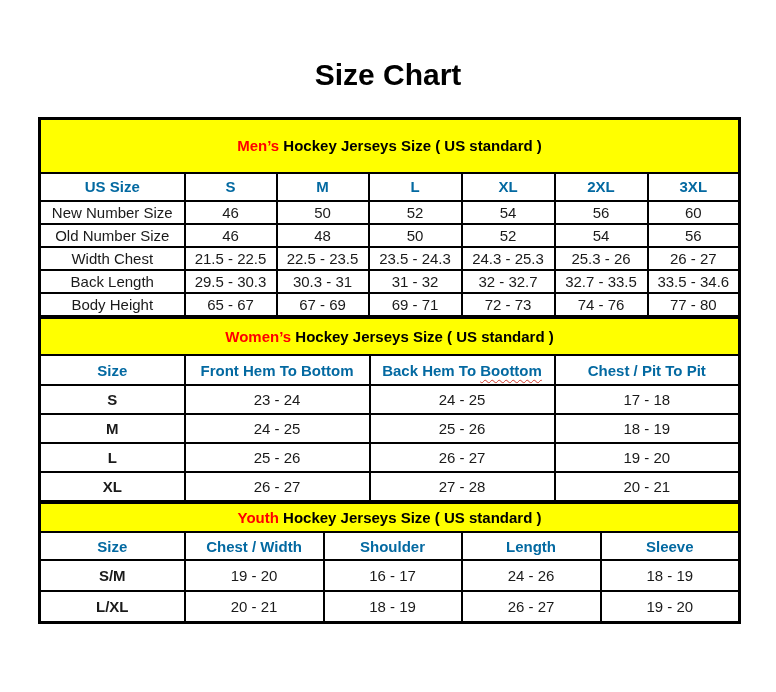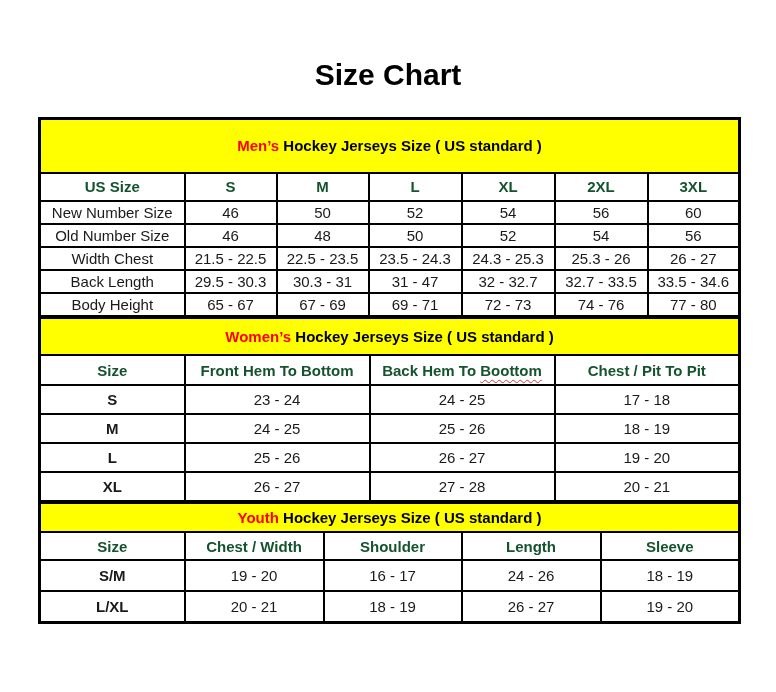--- a/index.html
+++ b/index.html
@@ -40,21 +40,21 @@
     overflow: hidden;
     white-space: nowrap;
   }
   .banner {
     background: #ffff00;
     font-size: 17px;
     font-weight: 700;
     color: #000;
   }
   .banner .hl { color: #ff0000; }
-  .header-row th { font-weight: 700; color: #14532d; }
+  .header-row th { font-weight: 700; color: #0369a1; }
   td.cell { font-weight: 400; }
   th.row-label { font-weight: 700; }
   th.row-label.normal { font-weight: 400; }
   
   .mens .banner-row   { height: 54px; }
   .mens .header-row   { height: 28px; }
   .mens tbody tr      { height: 20px; }
   .womens .banner-row { height: 38px; }
   .womens .header-row { height: 30px; }
   .womens tbody tr    { height: 29px; }
@@ -127,21 +127,21 @@
             <td class="cell">22.5 - 23.5</td>
             <td class="cell">23.5 - 24.3</td>
             <td class="cell">24.3 - 25.3</td>
             <td class="cell">25.3 - 26</td>
             <td class="cell">26 - 27</td>
           </tr>
           <tr>
             <th scope="row" class="row-label normal">Back Length</th>
             <td class="cell">29.5 - 30.3</td>
             <td class="cell">30.3 - 31</td>
-            <td class="cell">31 - 47</td>
+            <td class="cell">31 - 32</td>
             <td class="cell">32 - 32.7</td>
             <td class="cell">32.7 - 33.5</td>
             <td class="cell">33.5 - 34.6</td>
           </tr>
           <tr>
             <th scope="row" class="row-label normal">Body Height</th>
             <td class="cell">65 - 67</td>
             <td class="cell">67 - 69</td>
             <td class="cell">69 - 71</td>
             <td class="cell">72 - 73</td>

